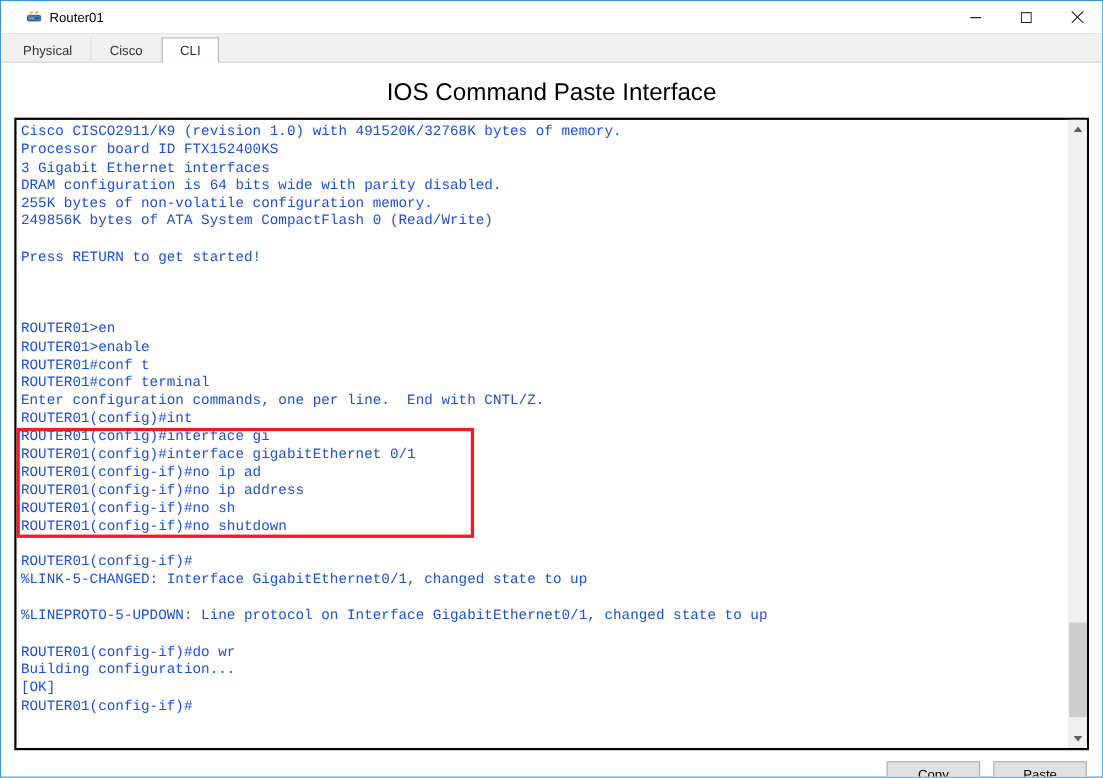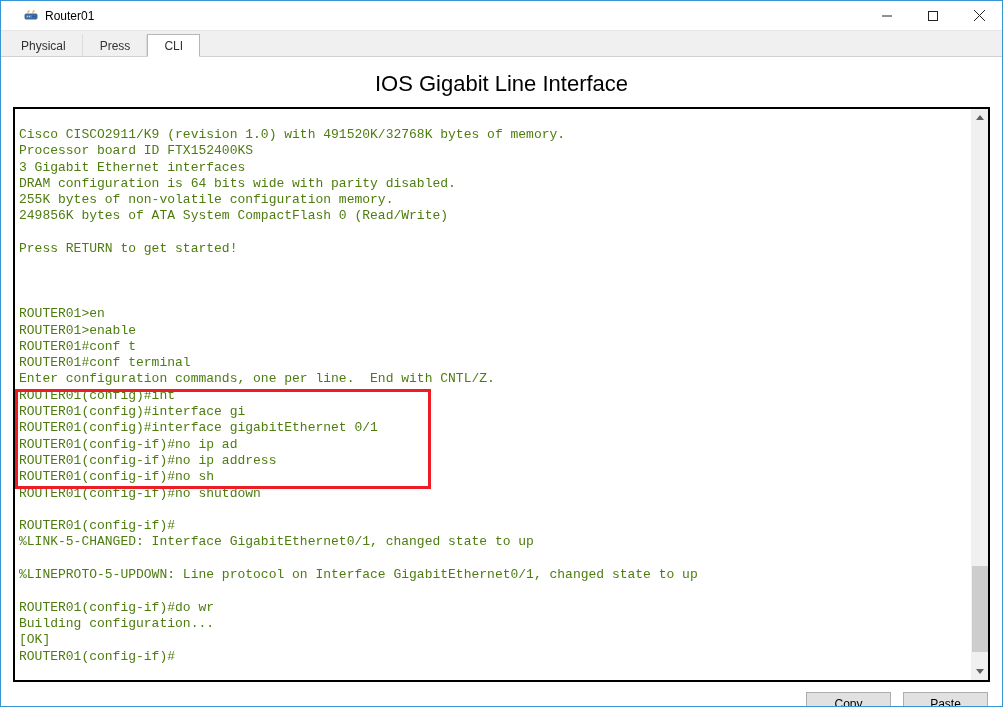--- a/index.html
+++ b/index.html
@@ -81,22 +81,22 @@
       position: relative;
       border: 2px solid #000;
       height: 575px;
       display: flex;
     }
     .terminal {
       flex: 1;
       font-family: "Courier New", monospace;
       font-size: 13px;
       line-height: 16.3px;
-      color: #4d7c0f;
-      padding: 18px 4px;
+      color: #1d4ed8;
+      padding: 3px 4px;
       white-space: pre;
       overflow: hidden;
       position: relative;
     }
     .highlight-box {
       position: absolute;
       border: 3px solid #ee1c25;
       pointer-events: none;
     }
     .scrollbar {
@@ -164,26 +164,26 @@
       <svg width="11" height="11">
           <line x1="0" y1="0" x2="11" y2="11" stroke="#222" stroke-width="1"></line>
           <line x1="11" y1="0" x2="0" y2="11" stroke="#222" stroke-width="1"></line>
         </svg>
     </button>
   </div>
 </div>
 
 <div class="tabbar">
   <div class="tab">Physical</div>
-  <div class="tab">Press</div>
+  <div class="tab">Cisco</div>
   <div class="tab active">CLI</div>
 </div>
 
 <div class="content">
-  <div class="cli-title">IOS Gigabit Line Interface</div>
+  <div class="cli-title">IOS Command Paste Interface</div>
 
   <div class="terminal-wrap">
     <div class="terminal" id="terminal">Cisco CISCO2911/K9 (revision 1.0) with 491520K/32768K bytes of memory.
 Processor board ID FTX152400KS
 3 Gigabit Ethernet interfaces
 DRAM configuration is 64 bits wide with parity disabled.
 255K bytes of non-volatile configuration memory.
 249856K bytes of ATA System CompactFlash 0 (Read/Write)
 
 Press RETURN to get started!

